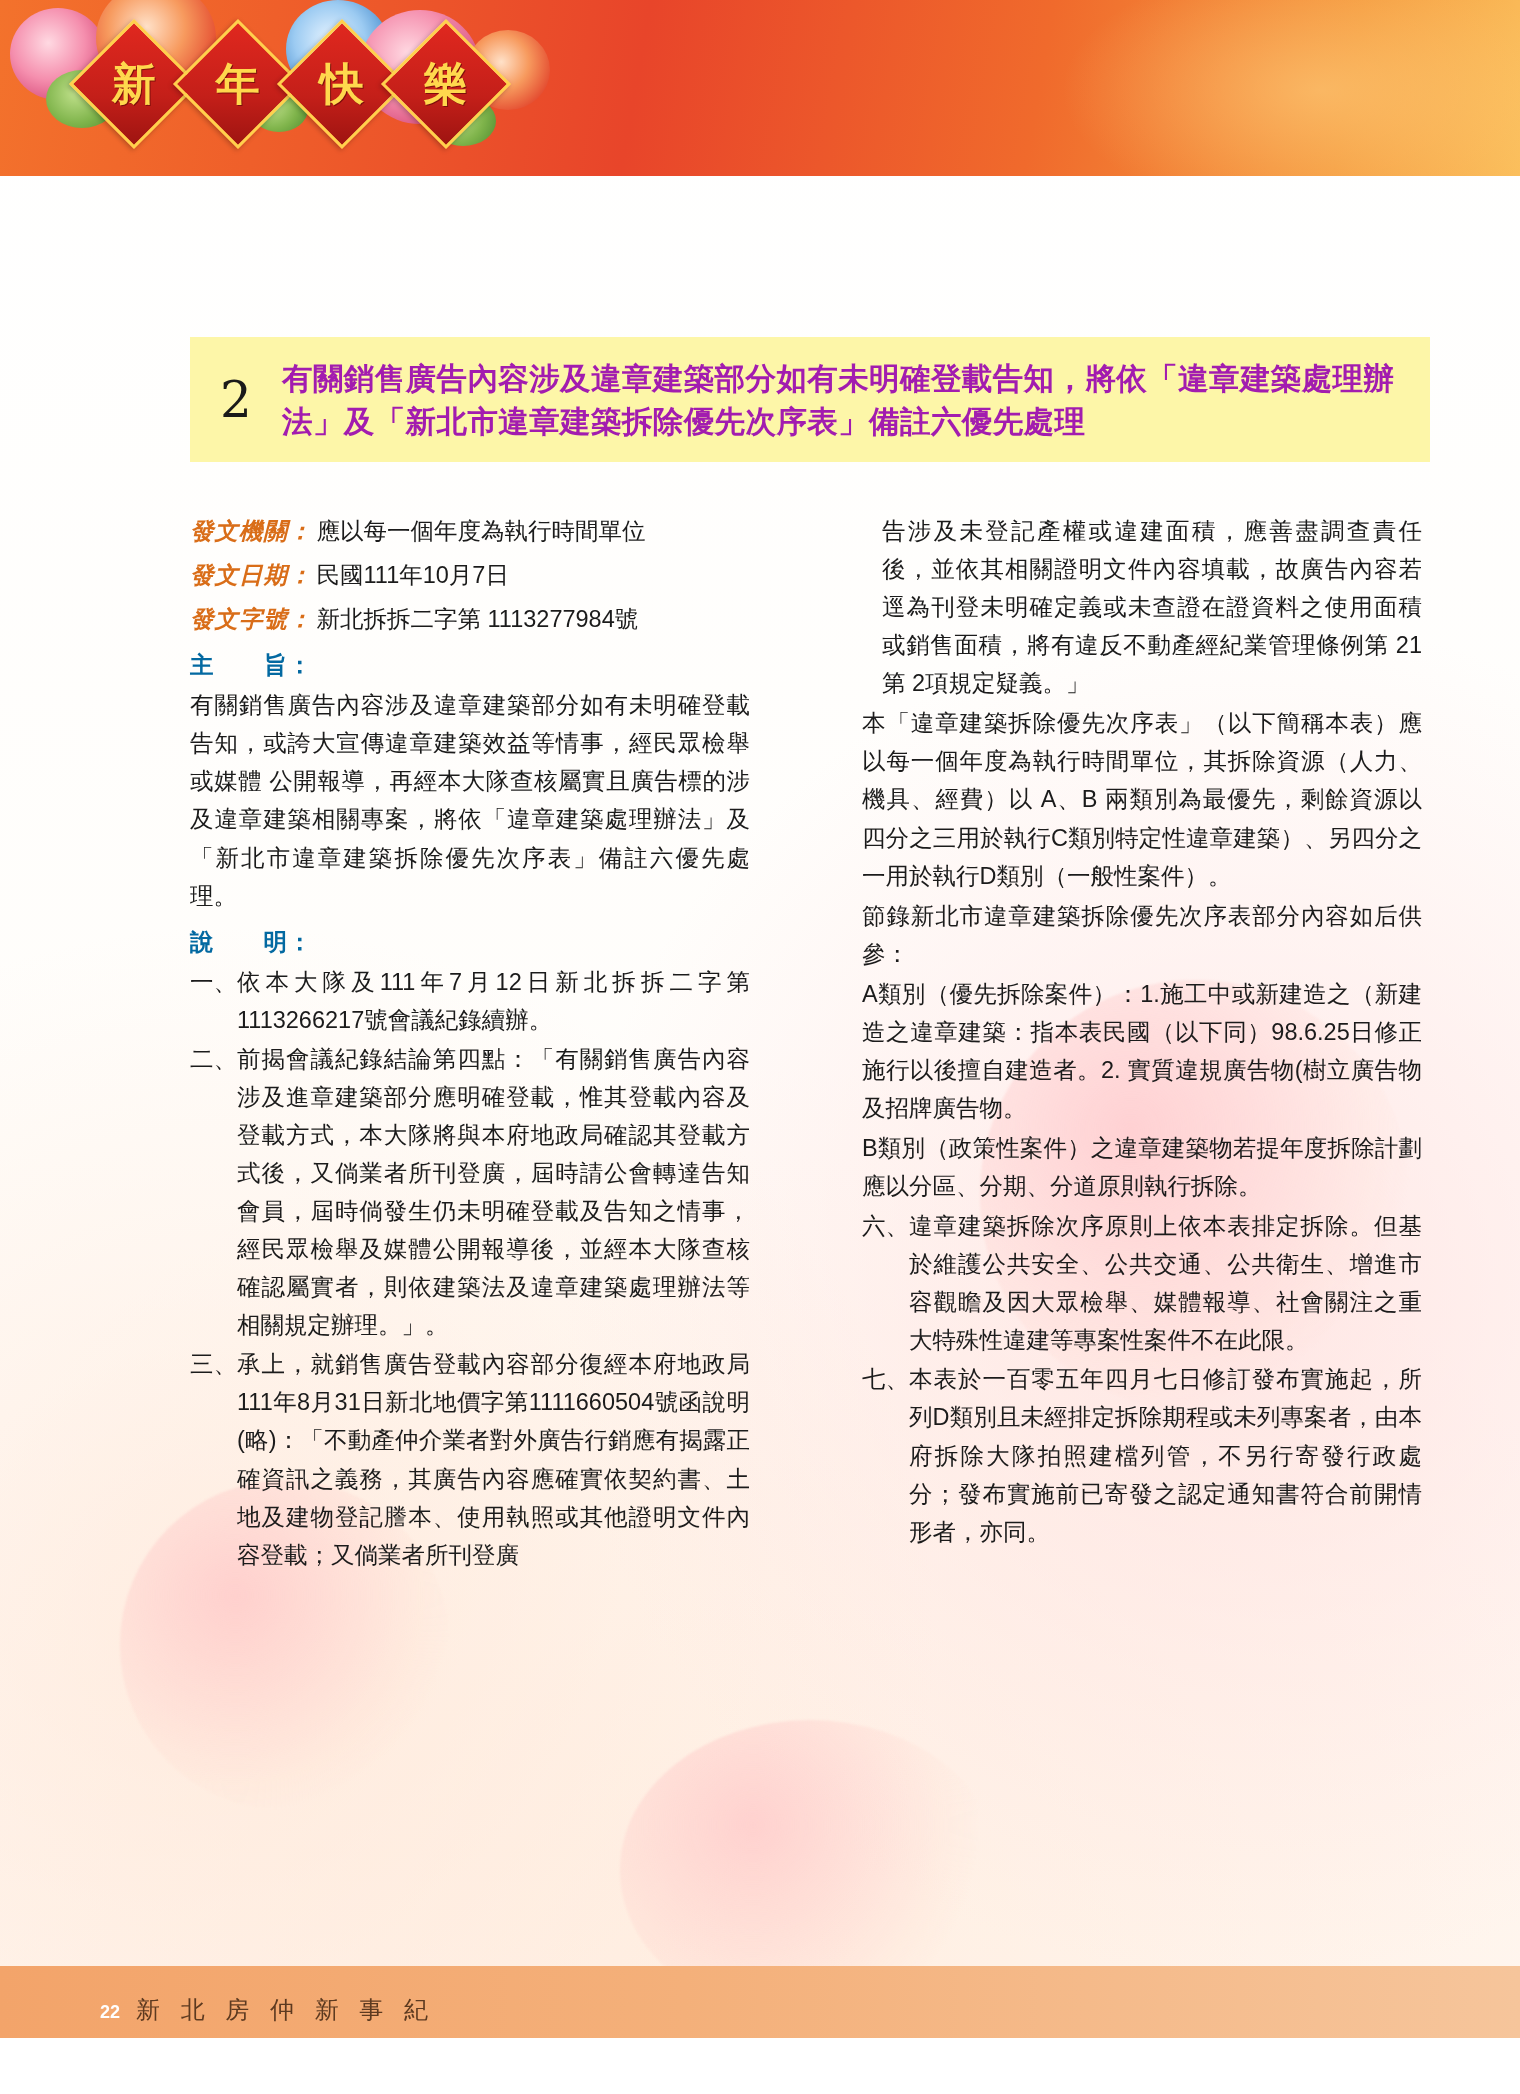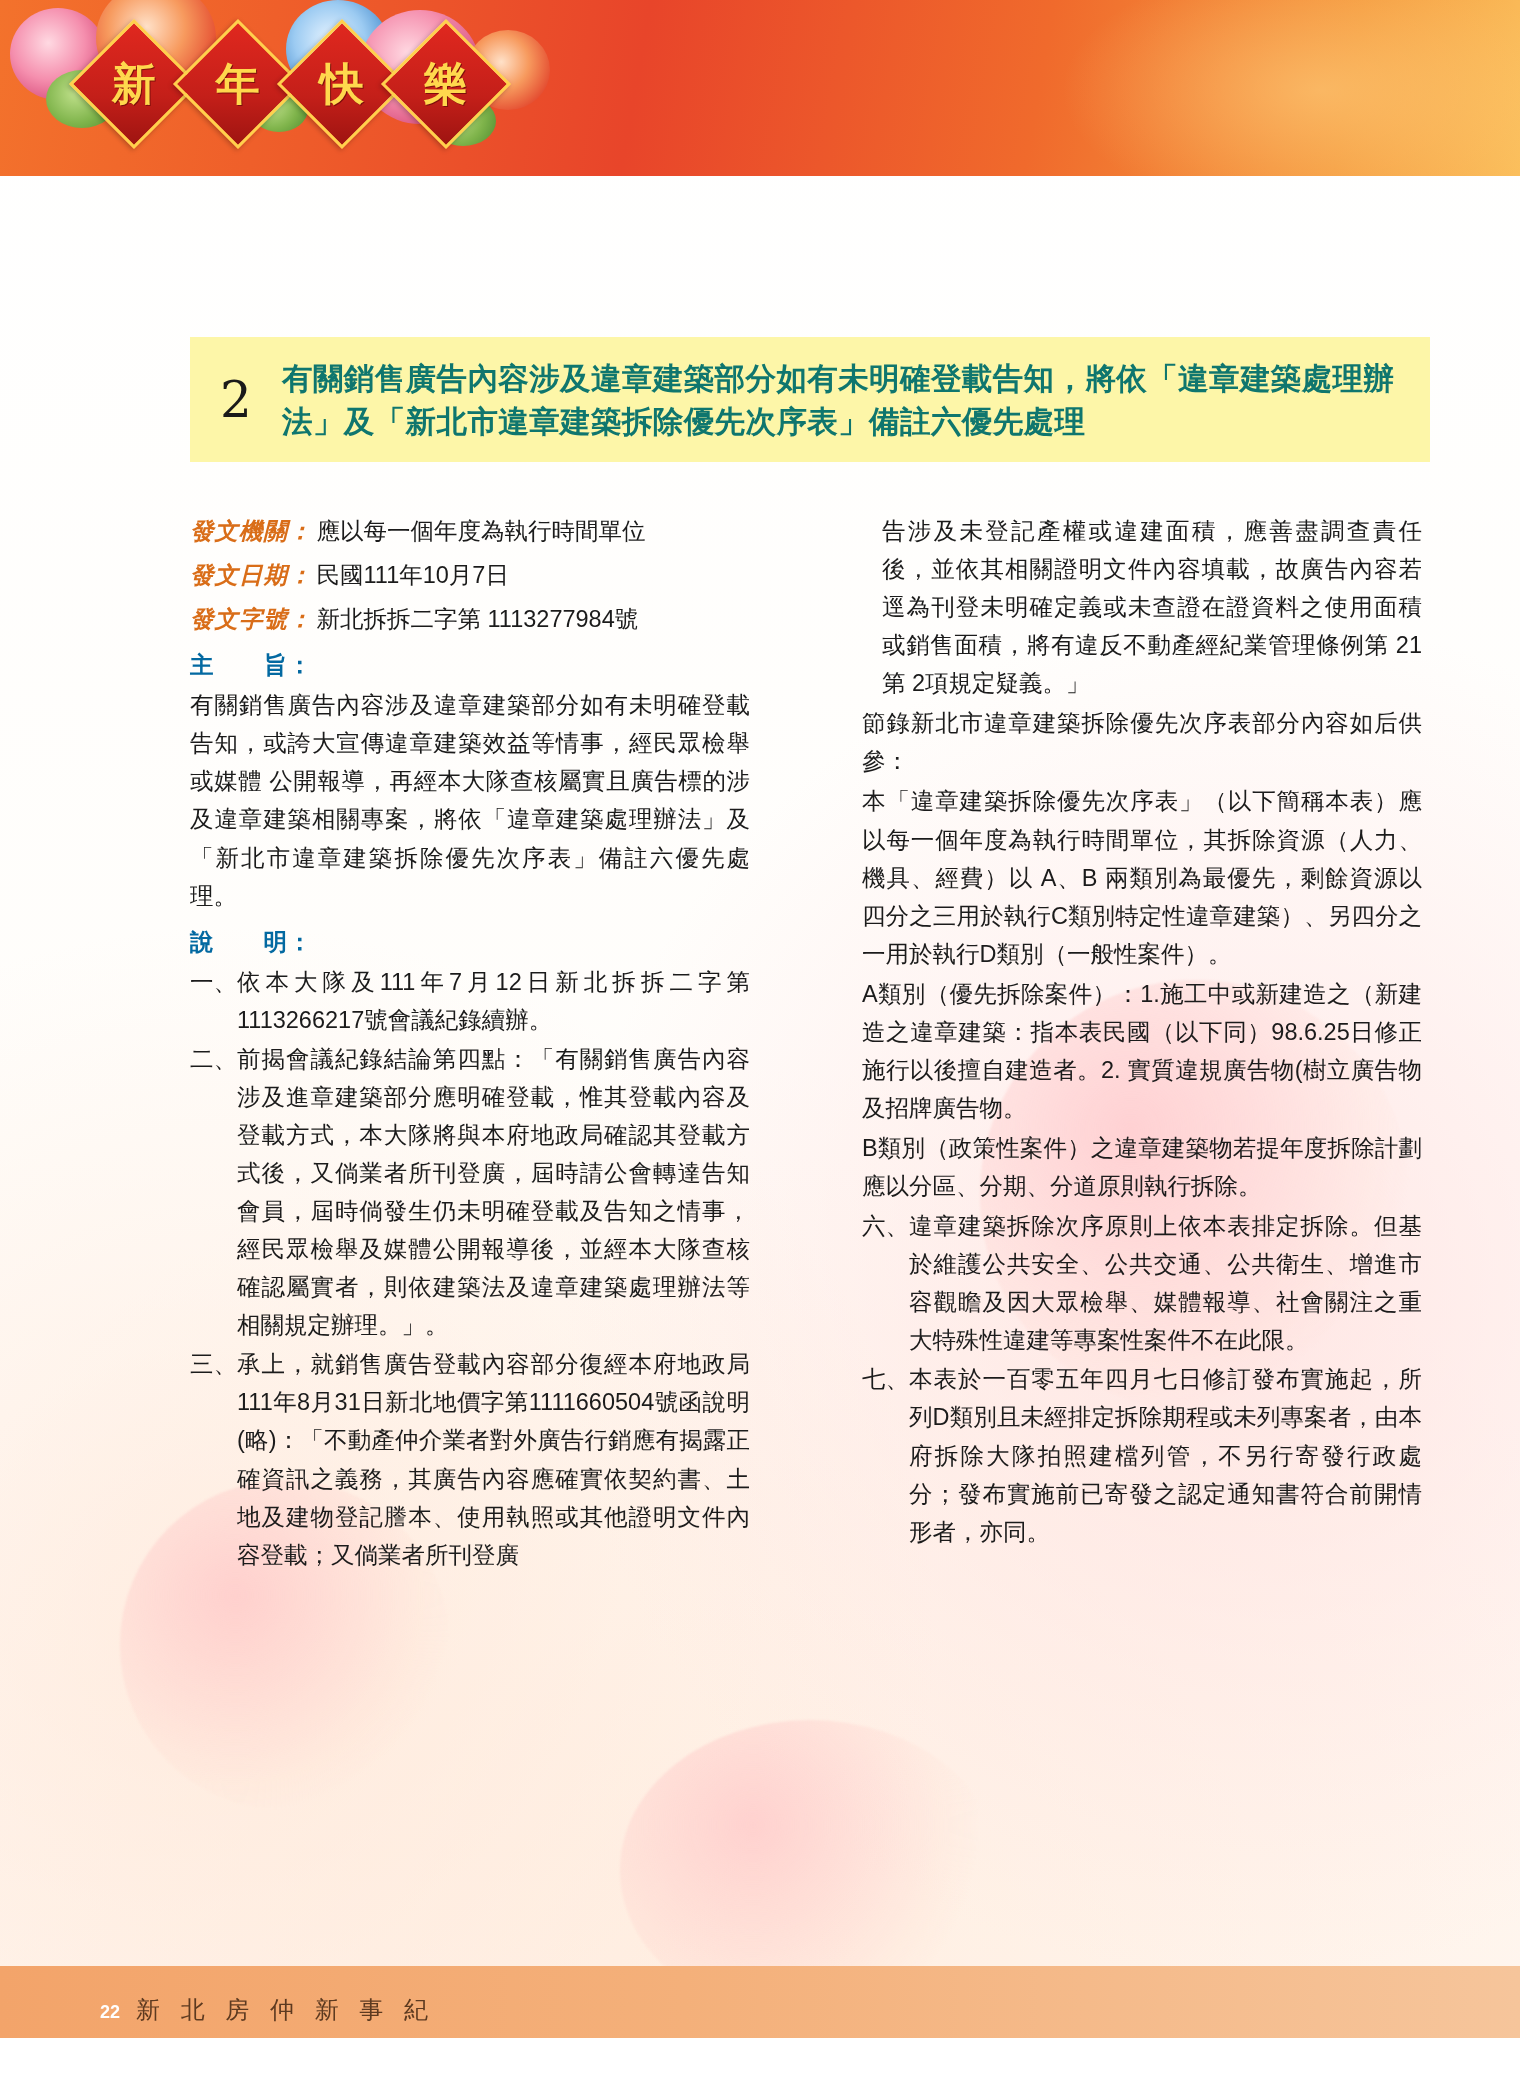--- a/index.html
+++ b/index.html
@@ -108,21 +108,21 @@
     font-size: 50px;
     color: #1a1a1a;
     font-family: "DejaVu Serif", "Liberation Serif", serif;
   }
   .title-text {
     flex: 1;
     padding: 10px 26px 10px 0;
     font-size: 30.5px;
     line-height: 1.38;
     font-weight: bold;
-    color: #0f766e;
+    color: #a21caf;
     letter-spacing: 0.4px;
     display: flex;
     align-items: center;
   }
 
   
   .columns {
     position: absolute;
     left: 190px;
     top: 512px;
@@ -290,23 +290,23 @@
     <div class="list-item">
       <span class="li-marker">三、</span>
       <span class="li-body">承上，就銷售廣告登載內容部分復經本府地政局111年8月31日新北地價字第1111660504號函說明(略)：「不動產仲介業者對外廣告行銷應有揭露正確資訊之義務，其廣告內容應確實依契約書、土地及建物登記謄本、使用執照或其他證明文件內容登載；又倘業者所刊登廣</span>
     </div>
   </div>
 
   <div class="col col-right">
 
     <p class="para indent-2">告涉及未登記產權或違建面積，應善盡調查責任後，並依其相關證明文件內容填載，故廣告內容若逕為刊登未明確定義或未查證在證資料之使用面積或銷售面積，將有違反不動產經紀業管理條例第 21 第 2項規定疑義。」</p>
 
+    <p class="para">本「違章建築拆除優先次序表」（以下簡稱本表）應以每一個年度為執行時間單位，其拆除資源（人力、機具、經費）以 A、B 兩類別為最優先，剩餘資源以四分之三用於執行C類別特定性違章建築）、另四分之一用於執行D類別（一般性案件）。</p>
+
     <p class="para">節錄新北市違章建築拆除優先次序表部分內容如后供參：</p>
-
-    <p class="para">本「違章建築拆除優先次序表」（以下簡稱本表）應以每一個年度為執行時間單位，其拆除資源（人力、機具、經費）以 A、B 兩類別為最優先，剩餘資源以四分之三用於執行C類別特定性違章建築）、另四分之一用於執行D類別（一般性案件）。</p>
 
     <p class="para">A類別（優先拆除案件）：1.施工中或新建造之（新建造之違章建築：指本表民國（以下同）98.6.25日修正施行以後擅自建造者。2. 實質違規廣告物(樹立廣告物及招牌廣告物。</p>
     <p class="para">B類別（政策性案件）之違章建築物若提年度拆除計劃應以分區、分期、分道原則執行拆除。</p>
 
     <div class="list-item">
       <span class="li-marker">六、</span>
       <span class="li-body">違章建築拆除次序原則上依本表排定拆除。但基於維護公共安全、公共交通、公共衛生、增進市容觀瞻及因大眾檢舉、媒體報導、社會關注之重大特殊性違建等專案性案件不在此限。</span>
     </div>
 
     <div class="list-item">

